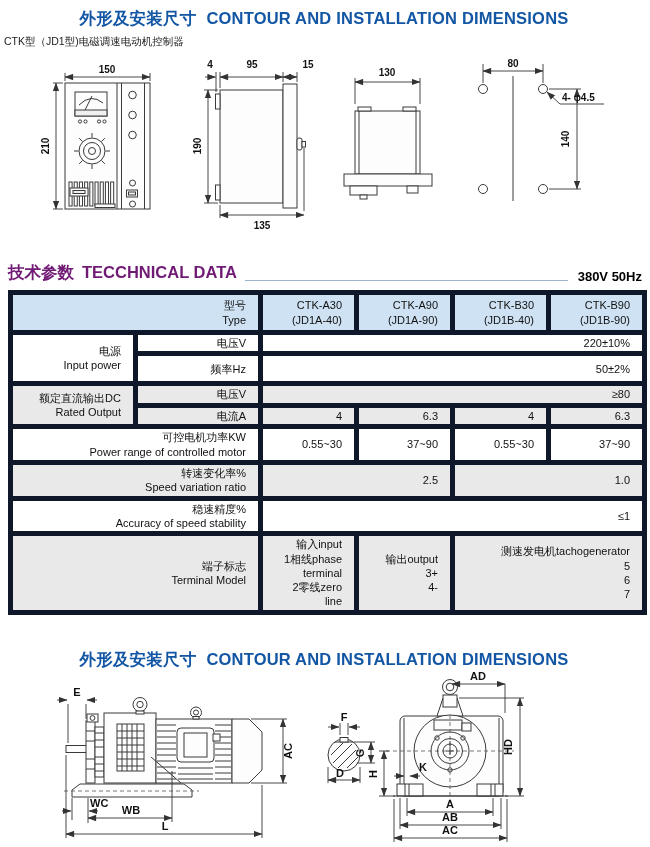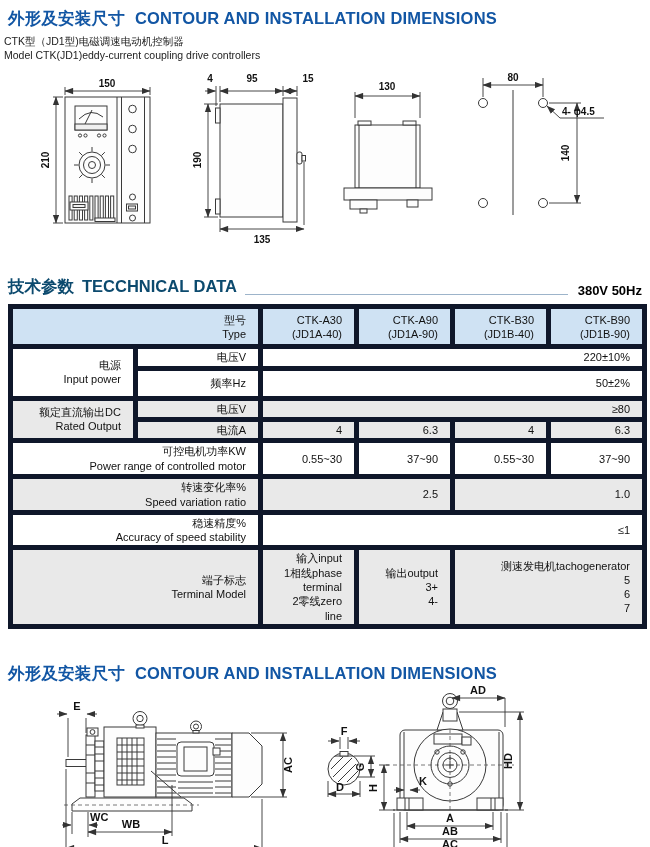--- a/index.html
+++ b/index.html
@@ -1,24 +1,24 @@
 <!DOCTYPE html>
 <html><head>
 <meta charset="utf-8">
 <style>
   html,body{margin:0;padding:0;}
   body{
     width:650px;height:847px;overflow:hidden;background:#ffffff;
     font-family:"Liberation Sans",sans-serif;color:#111;
   }
-  .sec-head{padding:8px 10px 0 8px;font-size:16.5px;font-weight:bold;color:#1256a4;letter-spacing:.2px;}
+  .sec-head{padding:8px 10px 0 8px;font-size:16.5px;font-weight:bold;color:#1256a4;letter-spacing:.2px;text-align:center;}
   .sec-head .zh{margin-right:10px;}
   .subtitles{padding:4px 10px 0 4px;font-size:10.5px;line-height:1.35;color:#222;}
   .tech-head{display:flex;align-items:flex-end;margin:14px 8px 0 8px;}
-  .tech-head .t{font-size:16.5px;font-weight:bold;color:#0c4a6e;white-space:nowrap;}
+  .tech-head .t{font-size:16.5px;font-weight:bold;color:#701a75;white-space:nowrap;}
   .tech-head .t .zh{margin-right:8px;}
   .tech-head .rule{flex:1;border-bottom:1.5px solid #9db4ca;margin:0 10px 3px 8px;}
   .tech-head .volt{font-size:13px;font-weight:bold;color:#000;white-space:nowrap;}
   table.tech{border-collapse:collapse;table-layout:fixed;width:634px;margin:6px 8px 0 8px;border:2px solid #555;}
   table.tech td{border:5px solid #0f172a;text-align:right;vertical-align:middle;font-size:11px;line-height:1.3;padding:1px 12px;}
   td.hd{background:#cfe2f3;}
   td.gr{background:#e9e9e9;}
   td.wh{background:#ffffff;}
   .small{font-size:10.5px;line-height:1.25;}
   .notes{margin:12px 10px 0 10px;font-size:10.5px;line-height:1.6;color:#111;}
@@ -35,21 +35,20 @@
 </head>
 <body>
 
 <div>
 
   <div class="sec-head">
     <span class="zh">外形及安装尺寸</span><span class="en">CONTOUR AND INSTALLATION DIMENSIONS</span>
   </div>
   <div class="subtitles">
     <div>CTK型（JD1型)电磁调速电动机控制器</div>
-    <div>Model CTK(JD1)eddy-current coupling drive controllers</div>
   </div>
 
   <svg width="650" height="200" viewBox="0 0 650 200">
     <defs>
       <marker id="ae" markerWidth="10" markerHeight="8" refX="9" refY="3.5" orient="auto">
           <path d="M0,0L9.5,3.5L0,7Z" fill="#333"></path>
         </marker>
       <marker id="as" markerWidth="10" markerHeight="8" refX="0.5" refY="3.5" orient="auto">
           <path d="M9.5,0L0,3.5L9.5,7Z" fill="#333"></path>
         </marker>

